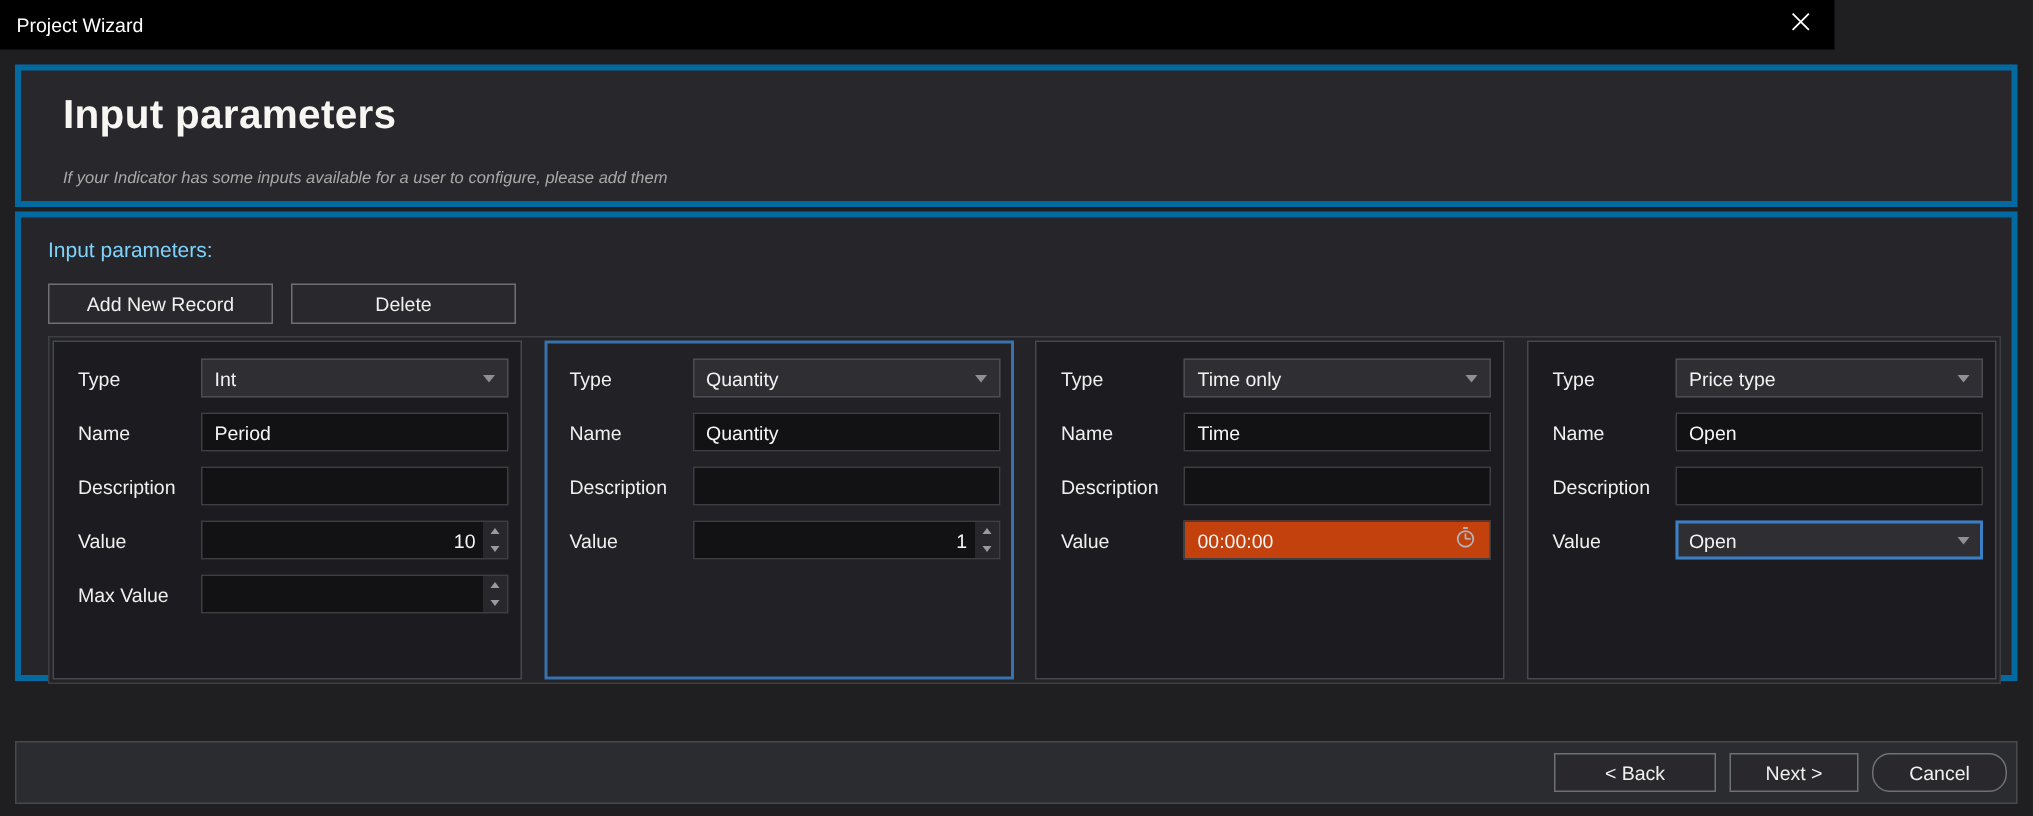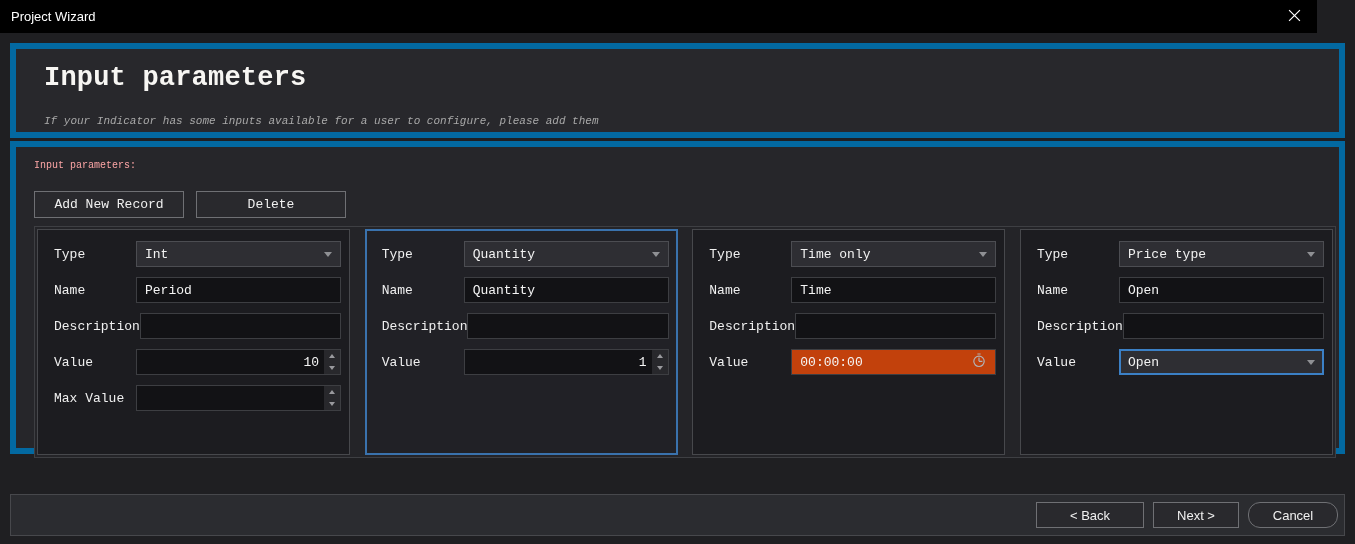--- a/index.html
+++ b/index.html
@@ -4,32 +4,32 @@
 <style>
   * { box-sizing: border-box; }
   html,body { margin:0; padding:0; }
   body {
     width:1355px; height:544px; position:relative; overflow:hidden;
     background:#1f1f22; color:#f0f0f0;
     font-family:"Liberation Sans", sans-serif;
   }
 
   
-  .titlebar { position:absolute; left:0; top:0; width:1317px; height:33px; background:#000; display:flex; align-items:center; }
+  .titlebar { position:absolute; left:0; top:0; width:1223px; height:33px; background:#000; display:flex; align-items:center; }
   .titlebar-title { margin-left:11px; font-size:13px; color:#ffffff; }
   .close-btn { position:absolute; right:4px; top:0; width:38px; height:33px; display:flex; align-items:center; justify-content:center; cursor:pointer; }
 
   
-  .panel { position:absolute; background:#28282c; border:6px solid #0369a1;font-family:Liberation Mono, monospace; }
+  .panel { position:absolute; background:#28282c; border:4px solid #0369a1; }
   .header-panel { left:10px; top:43px; width:1335px; height:95px; }
   .page-title   { position:absolute; left:28px; top:14px; font-size:27px; font-weight:bold; color:#f7f6f3; letter-spacing:0.2px; }
   .page-subtitle{ position:absolute; left:28px; top:66px; font-size:11px; font-style:italic; color:#a9a9a9; }
 
   .content-panel { left:10px; top:141px; width:1335px; height:313px; background:#26262a; }
-  .list-label { position:absolute; left:18px; top:13px; font-size:10px; color:#fca5a5; }
+  .list-label { position:absolute; left:18px; top:13px; font-size:14px; color:#7dd3fc; }
 
   .btn { display:flex; align-items:center; justify-content:center; background:#29292d; border:1px solid #6f7074; color:#f0f0f0; font-size:13px; cursor:pointer; }
   .add-btn    { position:absolute; left:18px;  top:44px; width:150px; height:27px; }
   .delete-btn { position:absolute; left:180px; top:44px; width:150px; height:27px; }
 
   
   .records { position:absolute; left:18px; top:79px; width:1302px; height:232px; border:1px solid #3e3f43; background:#242428; display:flex; gap:2px; padding:2px;justify-content:space-between; }
   .card { flex:0 0 313px; width:313px; border:1px solid #47484c; background:#1c1c20; padding:11px 8px 0 16px; }
   .card.selected { border:2px solid #3a72ad; background:#212126; padding:10px 7px 0 15px; }
 

